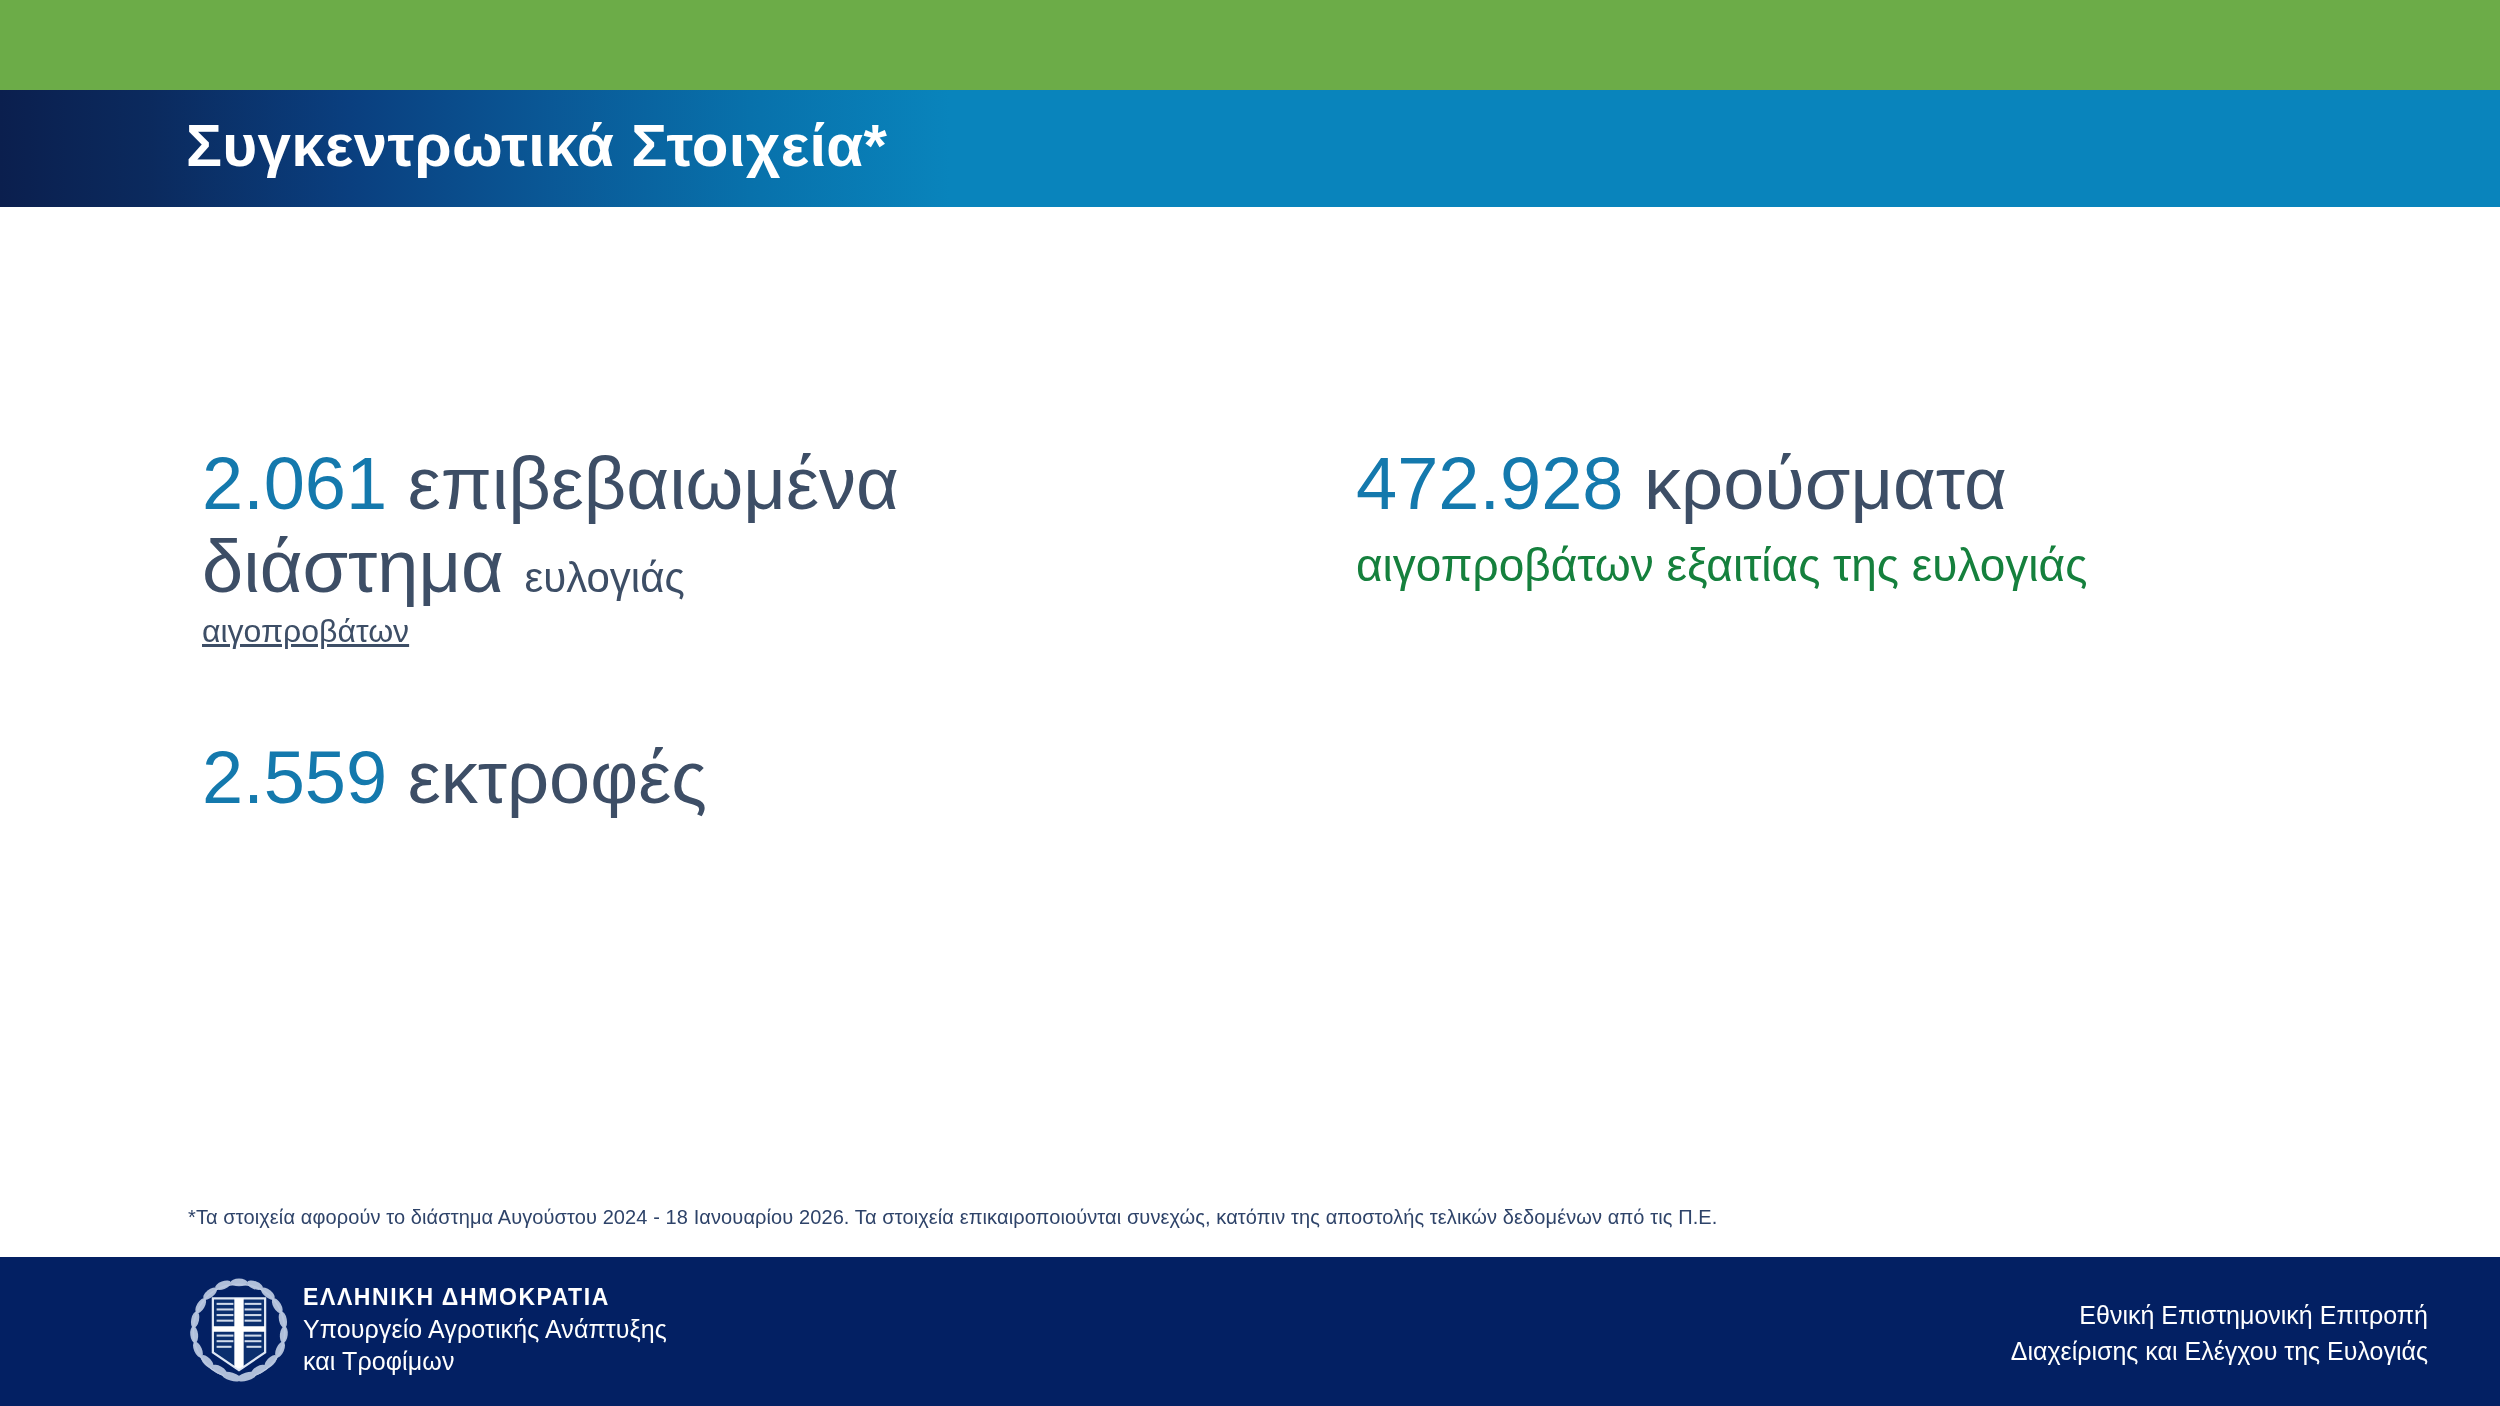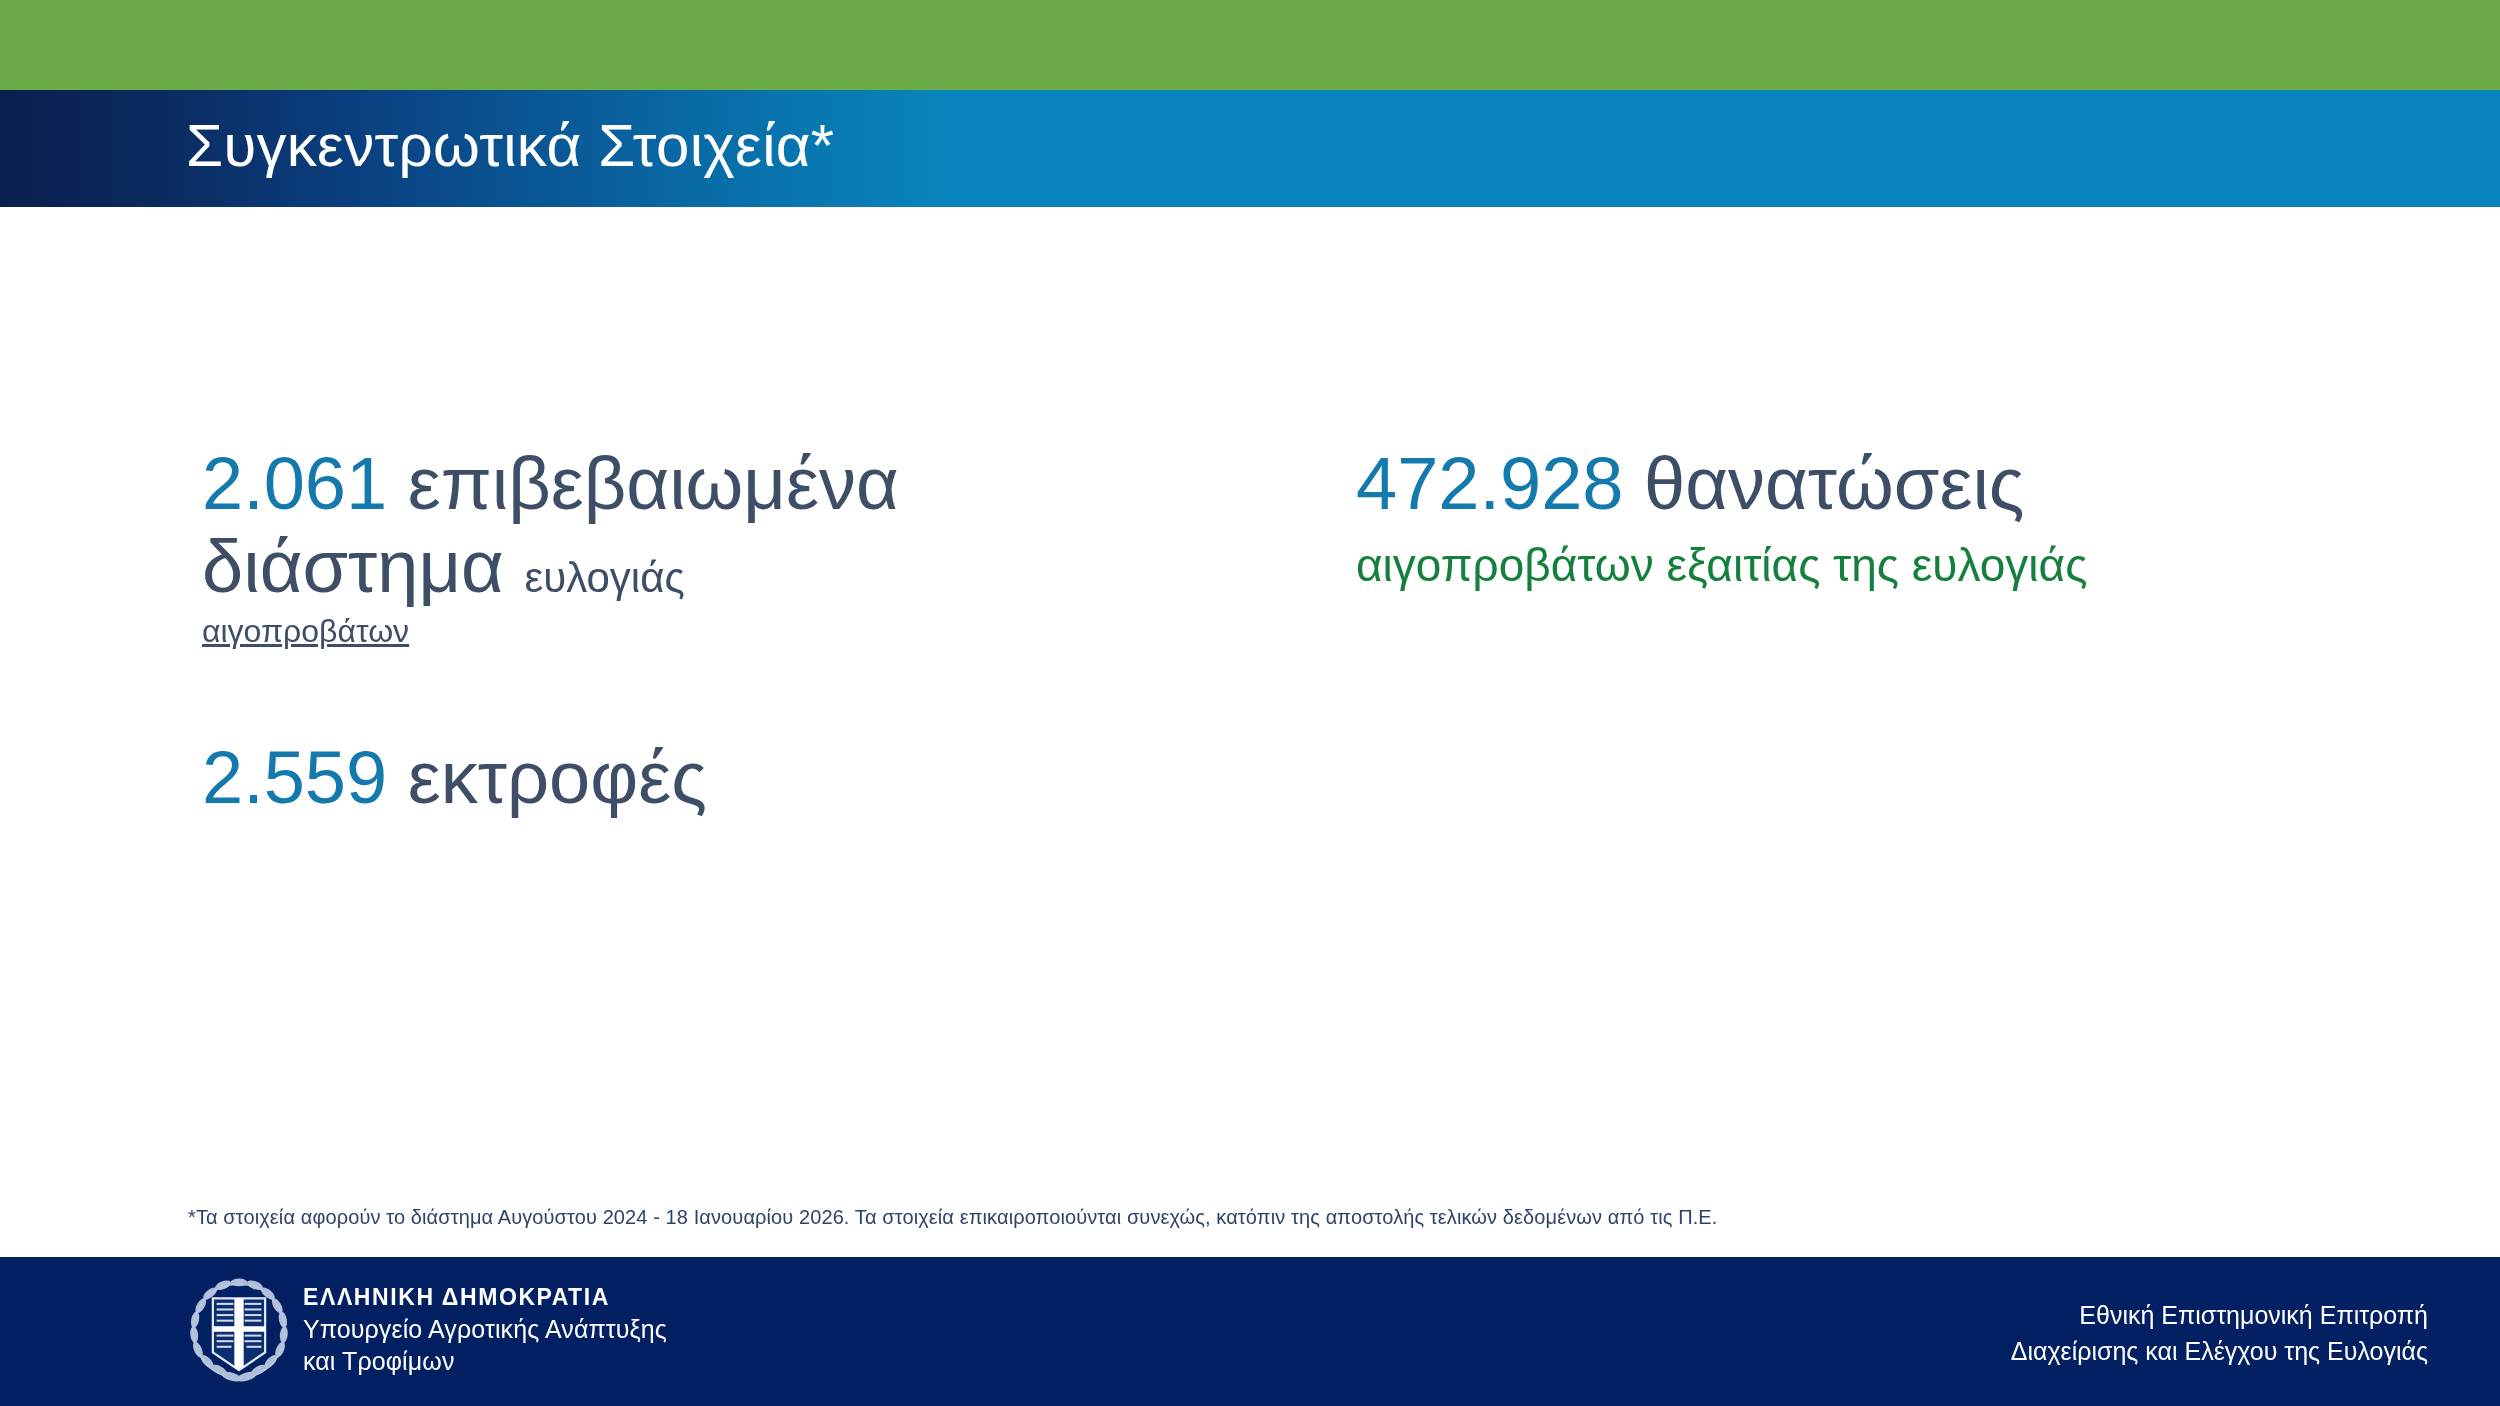--- a/index.html
+++ b/index.html
@@ -43,21 +43,21 @@
         #0871ab 30%,
         #0984BC 38%,
         #0984BC 100%);
     display: flex;
     align-items: center;
   }
   .title-text {
     margin-left: 186px;
     color: #ffffff;
     font-size: 60px;
-    font-weight: 400;
+    font-weight: 700;
     letter-spacing: 0.3px;
     line-height: 1;
     white-space: nowrap;
     position: relative;
     top: -3px;
   }
 
   
   .content {
     position: absolute;
@@ -205,21 +205,21 @@
           <span>εκτροφές</span>
         </div>
       </div>
 
     </div>
 
     <div class="col-right">
       <div class="stat-block">
         <div class="stat-line">
           <span class="num">472.928</span>
-          <span>θανατώσεις</span>
+          <span>κρούσματα</span>
         </div>
         <span class="stat-sub-lg">αιγοπροβάτων εξαιτίας της ευλογιάς</span>
       </div>
     </div>
 
   </div>
 
   <div class="footnote">*Τα στοιχεία αφορούν το διάστημα Αυγούστου 2024 - 18 Ιανουαρίου 2026. Τα στοιχεία επικαιροποιούνται συνεχώς, κατόπιν της αποστολής τελικών δεδομένων από τις Π.Ε.</div>
 
   <div class="footer">

